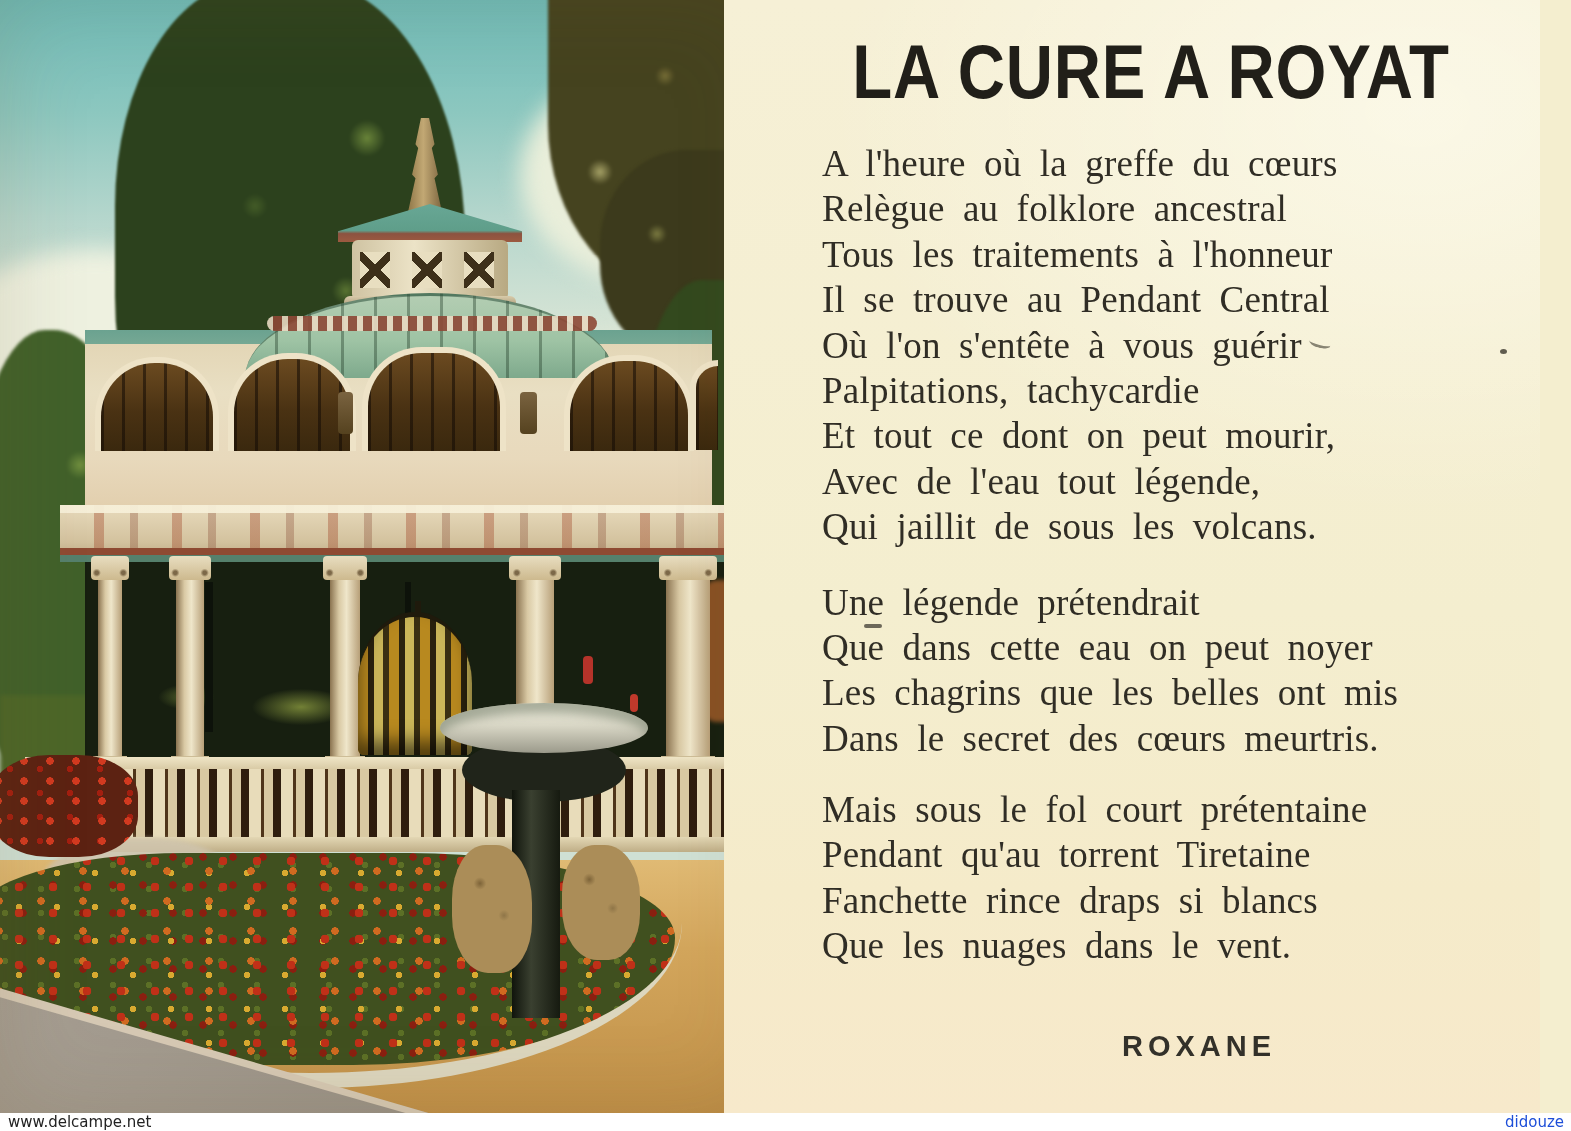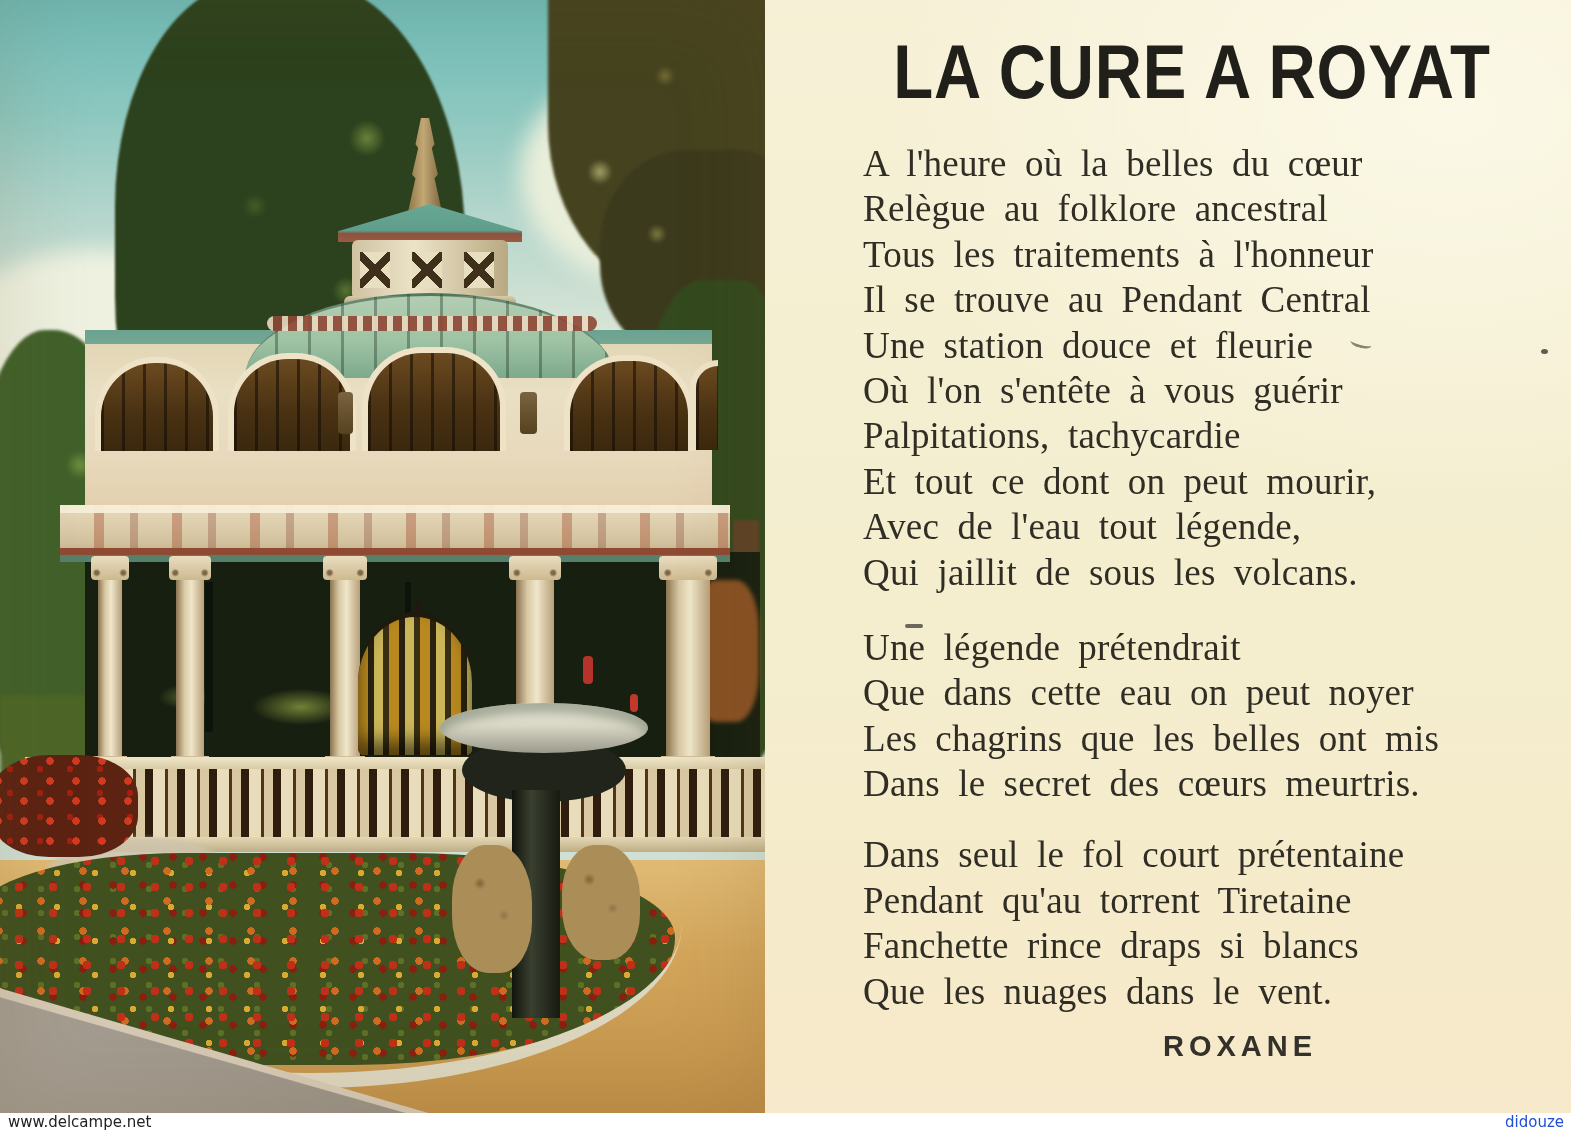--- a/index.html
+++ b/index.html
@@ -2,24 +2,24 @@
 <html><head>
 <meta charset="utf-8">
 <style>
   html,body{margin:0;padding:0;background:#fff;}
   #stage{position:relative;width:1571px;height:1131px;overflow:hidden;background:#fff;
          font-family:"Liberation Serif", serif;}
   .abs{position:absolute;}
 
   
   #card{left:0;top:0;width:1571px;height:1113px;background:#f4eecf;}
-  #textpanel{left:765px;top:0;width:806px;height:1113px;
+  #textpanel{left:724px;top:0;width:806px;height:1113px;
     background:
       radial-gradient(120% 60% at 85% 10%, rgba(255,255,245,.55), rgba(255,255,245,0) 60%),
-      linear-gradient(180deg,#f6f0d6 0%,#f4eecf 55%,#f5ebca 80%,#f7e9cb 100%);}
+      linear-gradient(180deg,#f6f0d6 0%,#f4eecf 55%,#f5ebca 80%,#f7e9cb 100%); padding-left: 10px;}
   #title{left:0;top:33px;width:806px;text-align:center;
     font-family:"Liberation Sans", sans-serif;font-weight:700;font-size:76px;line-height:78px;
     color:#211f19;transform:translateX(24px) scaleX(.86);transform-origin:center;
     letter-spacing:1px;white-space:nowrap;}
   #poem{left:98px;top:141px;width:700px;color:#302d25;font-size:37px;line-height:45.4px;
     word-spacing:.24em;letter-spacing:.2px;}
   #poem .ln{white-space:nowrap;height:45.4px;}
   .stanza2{margin-top:30px;} .stanza3{margin-top:26px;}
   #signature{left:398px;top:1030px;font-family:"Liberation Sans", sans-serif;
     font-size:29px;letter-spacing:5px;color:#33312a;font-weight:700;}
@@ -283,39 +283,38 @@
 
       <div class="abs path"></div>
       <div class="abs path-edge"></div>
     </div>
 
     <div class="abs" id="textpanel">
       <div class="abs" id="title">LA CURE A ROYAT</div>
 
       <div class="abs" id="poem">
         <div class="stanza1">
-          <div class="ln">A l'heure où la belles du cœur</div>
+          <div class="ln">A l'heure où la greffe du cœurs</div>
           <div class="ln">Relègue au folklore ancestral</div>
           <div class="ln">Tous les traitements à l'honneur</div>
           <div class="ln">Il se trouve au Pendant Central</div>
-          <div class="ln">Une station douce et fleurie</div>
           <div class="ln">Où l'on s'entête à vous guérir</div>
           <div class="ln">Palpitations, tachycardie</div>
           <div class="ln">Et tout ce dont on peut mourir,</div>
           <div class="ln">Avec de l'eau tout légende,</div>
           <div class="ln">Qui jaillit de sous les volcans.</div>
         </div>
         <div class="stanza2">
           <div class="ln">Une légende prétendrait</div>
           <div class="ln">Que dans cette eau on peut noyer</div>
           <div class="ln">Les chagrins que les belles ont mis</div>
           <div class="ln">Dans le secret des cœurs meurtris.</div>
         </div>
         <div class="stanza3">
-          <div class="ln">Dans seul le fol court prétentaine</div>
+          <div class="ln">Mais sous le fol court prétentaine</div>
           <div class="ln">Pendant qu'au torrent Tiretaine</div>
           <div class="ln">Fanchette rince draps si blancs</div>
           <div class="ln">Que les nuages dans le vent.</div>
         </div>
       </div>
 
       <div class="abs" id="signature">ROXANE</div>
 
       <div class="abs speck" style="left:140px;top:624px;width:18px;height:4px;border-radius:2px;"></div>
       <div class="abs speck" style="left:585px;top:338px;width:22px;height:7px;border-radius:50%;transform:rotate(14deg);background:transparent;border-bottom:3px solid #5a5648;opacity:.7;"></div>

